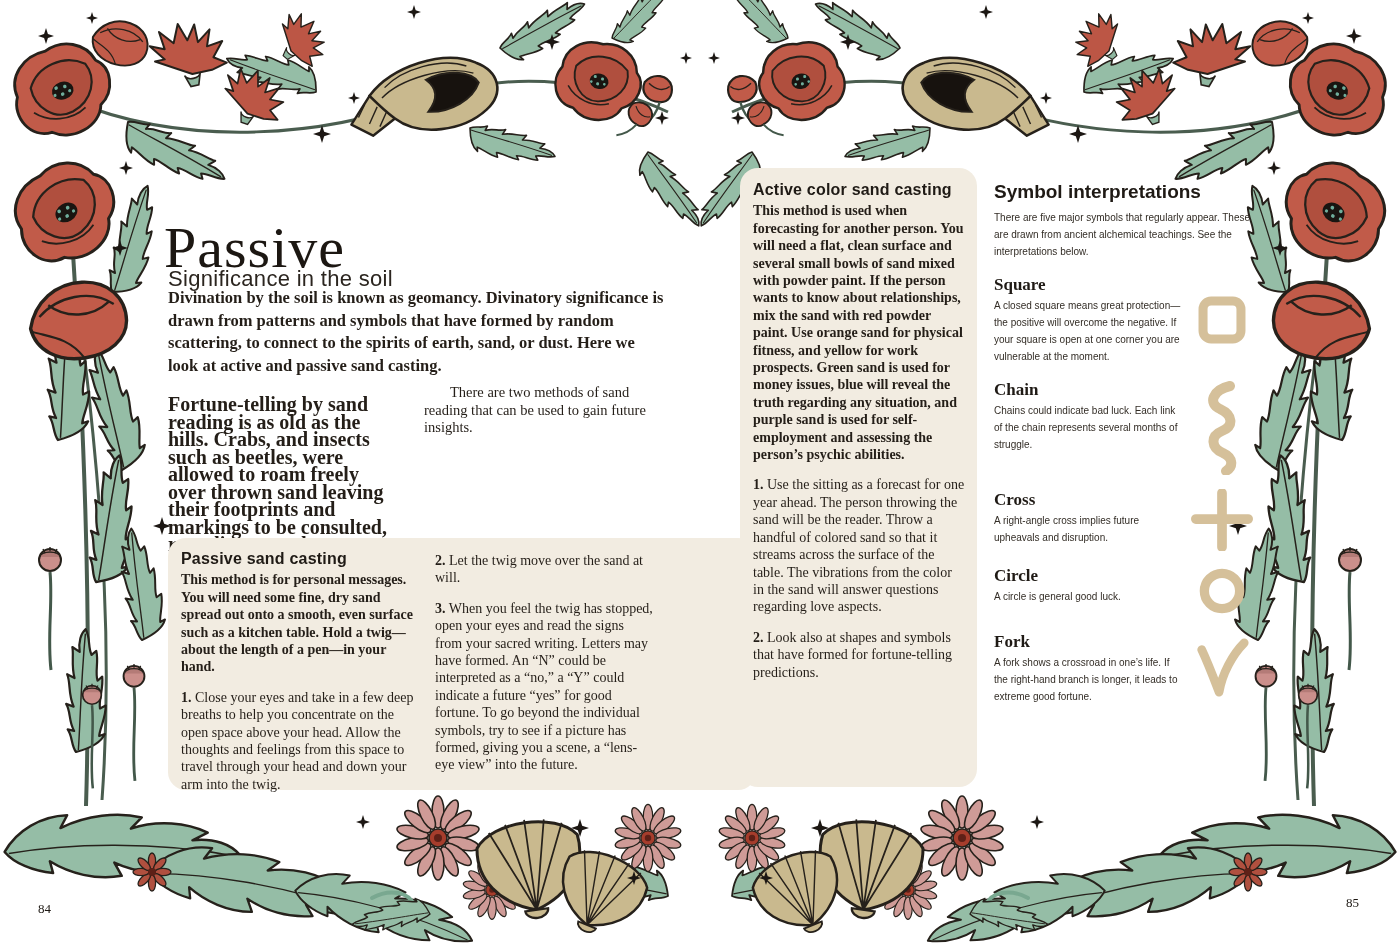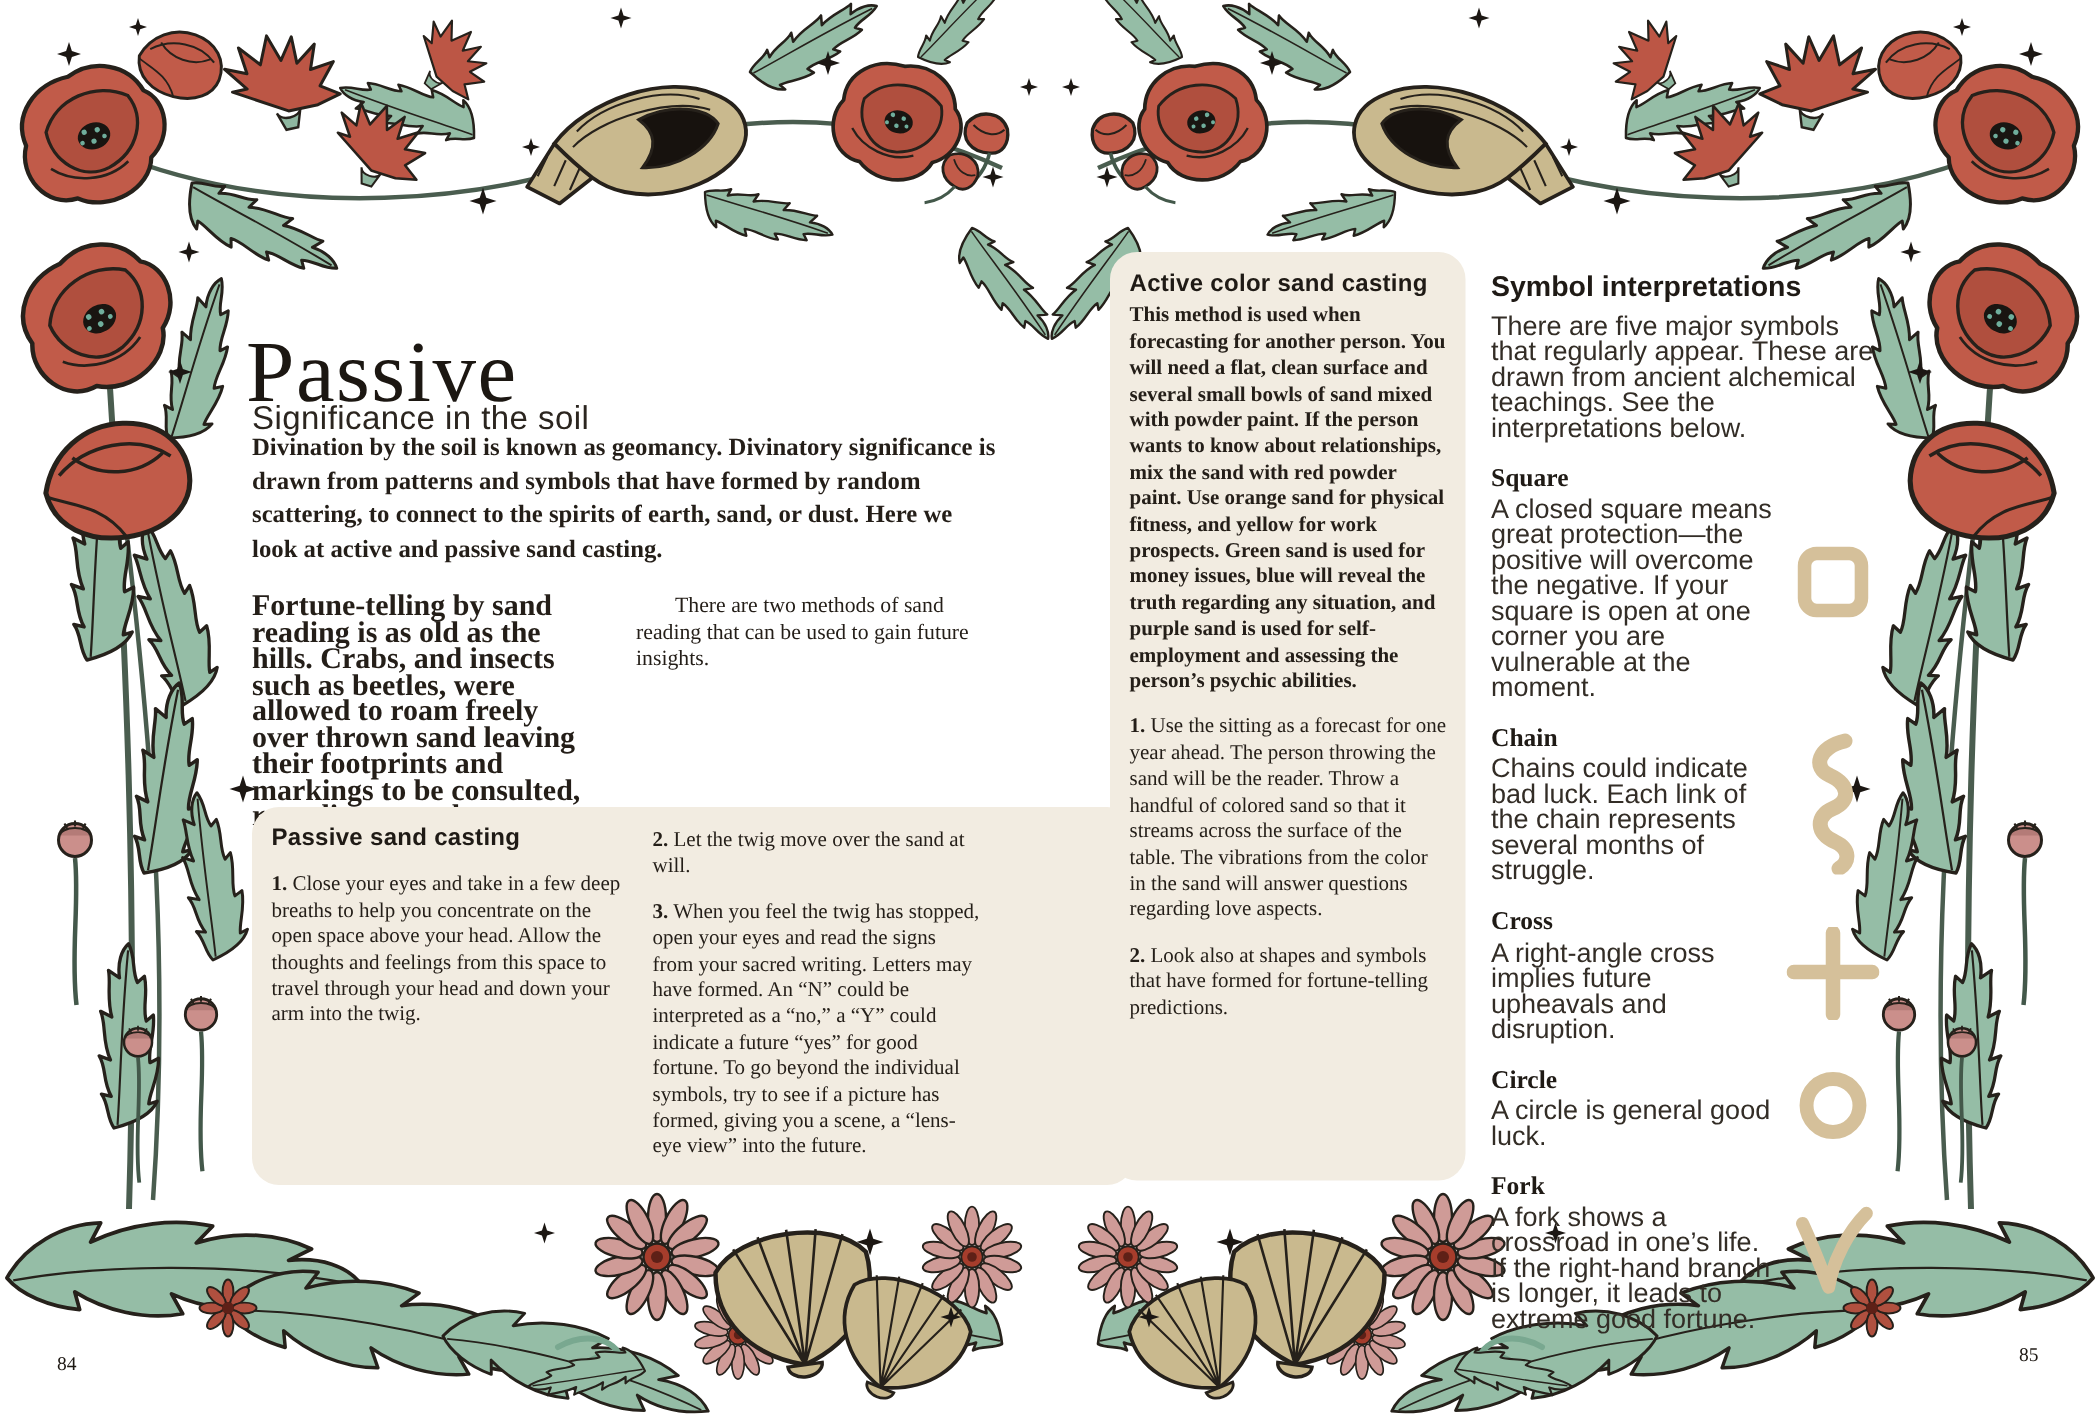--- a/index.html
+++ b/index.html
@@ -7,32 +7,32 @@
     width:1400px;height:947px;position:relative;overflow:hidden;
     background:#ffffff;color:#241e18;
     font-family:"Liberation Serif", serif;
   }
   .border-art{position:absolute;left:0;top:0;width:1400px;height:947px;z-index:0;}
   .abs{position:absolute;z-index:2;border-radius:18px;}
   .page-title{left:164px;top:180px;font:400 58px/1 "Liberation Serif", serif;letter-spacing:1px;color:#1c1712;}
   .page-subtitle{left:168px;top:248px;font:400 22px/1.2 "Liberation Sans", sans-serif;letter-spacing:.3px;color:#2b251f;}
   .intro{left:168px;top:287px;width:498px;font-weight:700;font-size:16.5px;line-height:22.5px;margin:0;}
   .col1{left:168px;top:396px;width:232px;font-size:20px;line-height:17.5px;margin:0;font-weight:bold;}
-  .col2{left:424px;top:396px;width:238px;font-size:14.5px;line-height:17.5px;margin:0;text-indent:26px;}
+  .col2{left:424px;top:384px;width:238px;font-size:14.5px;line-height:17.5px;margin:0;text-indent:26px;}
   .box{background:#f2ece1;box-sizing:border-box;font-size:14px;line-height:17.4px;}
   .box h3{font:700 16px/1.15 "Liberation Sans", sans-serif;letter-spacing:.2px;margin:0 0 3px 0;color:#1f1a15;}
   .bold-intro{font-weight:700;margin:0;}
   .step{margin:13px 0 0 0;}
   .step .num{font-weight:700;}
   .passive-box{left:168px;top:538px;width:588px;height:252px;display:flex;gap:20px;padding:12px 8px 0 13px;}
   .pb-col1{width:234px;} .pb-col2{width:219px;}
   .active-box{left:740px;top:168px;width:237px;height:619px;padding:13px 11px 0 13px;}
   .symbols{left:994px;top:182px;width:266px;}
   .symbols h3{font:700 19px/1.1 "Liberation Sans", sans-serif;margin:0 0 6px 0;color:#1f1a15;}
-  .sans{font-family:"Liberation Sans", sans-serif;font-size:18px;line-height:17px;color:#332d26;margin:0;}
+  .sans{font-family:"Liberation Sans", sans-serif;font-size:10px;line-height:17px;color:#332d26;margin:0;}
   .symbol-item{display:flex;margin-top:14px;}
   .symbol-text{width:190px;}
   .symbol-name{font:700 17px/1.25 "Liberation Serif", serif;margin:0 0 2px 0;color:#1f1a15;}
   .symbol-fig{flex:1;display:flex;align-items:center;justify-content:center;}
   .pagenum{font:400 13px/1 "Liberation Serif", serif;color:#1d1813;z-index:3;}
   .pn-left{left:38px;top:902px;}
   .pn-right{left:1346px;top:896px;}
 </style>
 </head>
 <body>
@@ -189,20 +189,21 @@
 <div>
   <h1 class="abs page-title">Passive</h1>
   <h2 class="abs page-subtitle">Significance in the soil</h2>
   <p class="abs intro">Divination by the soil is known as geomancy. Divinatory significance is drawn from patterns and symbols that have formed by random scattering, to connect to the spirits of earth, sand, or dust. Here we look at active and passive sand casting.</p>
   <p class="abs col1">Fortune-telling by sand reading is as old as the hills. Crabs, and insects such as beetles, were allowed to roam freely over thrown sand leaving their footprints and markings to be consulted, revealing sacred messages from the gods.</p>
   <p class="abs col2">There are two methods of sand reading that can be used to gain future insights.</p>
 
   <div class="abs box passive-box">
     <div class="pb-col1">
       <h3>Passive sand casting</h3>
+      <p class="bold-intro">This method is for personal messages. You will need some fine, dry sand spread out onto a smooth, even surface such as a kitchen table. Hold a twig—about the length of a pen—in your hand.</p>
       <p class="step"><span class="num">1.</span> <span>Close your eyes and take in a few deep breaths to help you concentrate on the open space above your head. Allow the thoughts and feelings from this space to travel through your head and down your arm into the twig.</span></p>
     </div>
     <div class="pb-col2">
       <p class="step" style="margin-top:2px;"><span class="num">2.</span> <span>Let the twig move over the sand at will.</span></p>
       <p class="step"><span class="num">3.</span> <span>When you feel the twig has stopped, open your eyes and read the signs from your sacred writing. Letters may have formed. An “N” could be interpreted as a “no,” a “Y” could indicate a future “yes” for good fortune. To go beyond the individual symbols, try to see if a picture has formed, giving you a scene, a “lens-eye view” into the future.</span></p>
     </div>
   </div>
 
   <div class="abs pagenum pn-left">84</div>
 </div>

